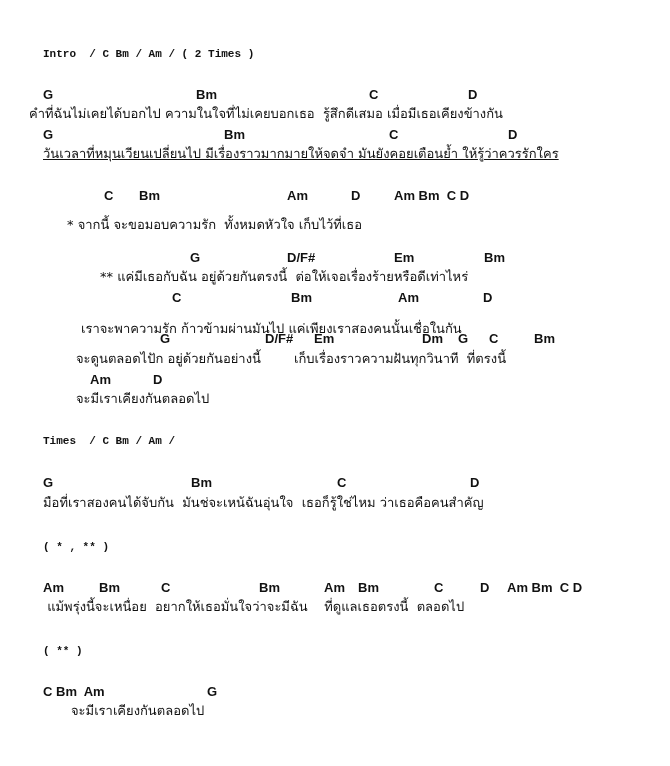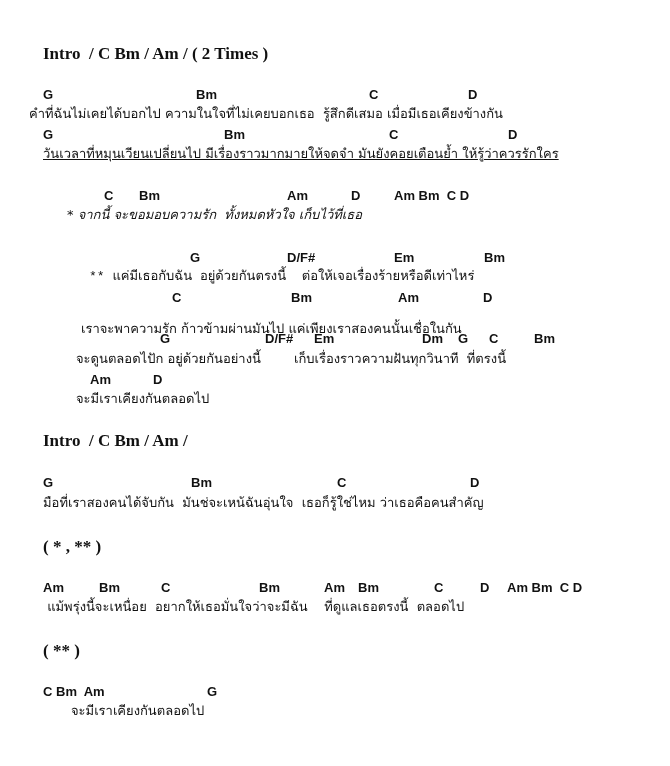--- a/index.html
+++ b/index.html
@@ -1,18 +1,18 @@
 <!DOCTYPE html>
 <html><head>
 <meta charset="utf-8">
 <style>
   html, body { margin: 0; padding: 0; background: #ffffff; }
   body { width: 670px; height: 766px; position: relative; overflow: hidden; }
   .ln { position: absolute; white-space: pre; color: #111111; line-height: 18px; }
-  .hd { font-family: Liberation Serif, serif; font-weight: bold; font-size: 17px; }
+  .hd { font-family: Liberation Mono, monospace; font-weight: bold; font-size: 11px; }
   .ch { font-family: "Liberation Sans", sans-serif; font-weight: bold; font-size: 13px; }
   .ly { font-family: "DejaVu Sans", sans-serif; font-size: 13px; }
   .c { position: absolute; top: 0; }
 </style>
 </head>
 <body>
 
 <div>
 
   <div class="ln hd" style="left:43px;top:45px;">Intro  / C Bm / Am / ( 2 Times )</div>
@@ -33,29 +33,29 @@
   </div>
   <div class="ln ly" style="left:43px;top:145px;text-decoration:underline;">วันเวลาที่หมุนเวียนเปลี่ยนไป มีเรื่องราวมากมายให้จดจำ มันยังคอยเตือนย้ำ ให้รู้ว่าควรรักใคร</div>
 
   <div class="ln ch" style="left:104px;top:187px;width:500px;height:18px;">
     <span class="c" style="left:0px">C</span>
     <span class="c" style="left:35px">Bm</span>
     <span class="c" style="left:183px">Am</span>
     <span class="c" style="left:247px">D</span>
     <span class="c" style="left:290px">Am Bm  C D</span>
   </div>
-  <div class="ln ly" style="left:67px;top:206px;font-style:italic;">* จากนี้ จะขอมอบความรัก  ทั้งหมดหัวใจ เก็บไว้ที่เธอ</div>
+  <div class="ln ly" style="left:67px;top:216px;">* จากนี้ จะขอมอบความรัก  ทั้งหมดหัวใจ เก็บไว้ที่เธอ</div>
 
   <div class="ln ch" style="left:190px;top:249px;width:400px;height:18px;">
     <span class="c" style="left:0px">G</span>
     <span class="c" style="left:97px">D/F#</span>
     <span class="c" style="left:204px">Em</span>
     <span class="c" style="left:294px">Bm</span>
   </div>
-  <div class="ln ly" style="left:89px;top:268px;font-family:Liberation Mono, monospace;">** แค่มีเธอกับฉัน อยู่ด้วยกันตรงนี้  ต่อให้เจอเรื่องร้ายหรือดีเท่าไหร่</div>
+  <div class="ln ly" style="left:100px;top:268px;">** แค่มีเธอกับฉัน อยู่ด้วยกันตรงนี้  ต่อให้เจอเรื่องร้ายหรือดีเท่าไหร่</div>
 
   <div class="ln ch" style="left:172px;top:289px;width:400px;height:18px;">
     <span class="c" style="left:0px">C</span>
     <span class="c" style="left:119px">Bm</span>
     <span class="c" style="left:226px">Am</span>
     <span class="c" style="left:311px">D</span>
   </div>
   <div class="ln ly" style="left:81px;top:320px;">เราจะพาความรัก ก้าวข้ามผ่านมันไป แค่เพียงเราสองคนนั้นเชื่อในกัน</div>
 
   <div class="ln ch" style="left:160px;top:330px;width:420px;height:18px;">
@@ -68,21 +68,21 @@
     <span class="c" style="left:374px">Bm</span>
   </div>
   <div class="ln ly" style="left:76px;top:350px;">จะดูนตลอดไปัก อยู่ด้วยกันอย่างนี้        เก็บเรื่องราวความฝันทุกวินาที  ที่ตรงนี้</div>
 
   <div class="ln ch" style="left:90px;top:371px;width:200px;height:18px;">
     <span class="c" style="left:0px">Am</span>
     <span class="c" style="left:63px">D</span>
   </div>
   <div class="ln ly" style="left:76px;top:390px;">จะมีเราเคียงกันตลอดไป</div>
 
-  <div class="ln hd" style="left:43px;top:432px;">Intro  / C Bm / Am /</div>
+  <div class="ln hd" style="left:43px;top:432px;">Times  / C Bm / Am /</div>
 
   <div class="ln ch" style="left:43px;top:474px;width:500px;height:18px;">
     <span class="c" style="left:0px">G</span>
     <span class="c" style="left:148px">Bm</span>
     <span class="c" style="left:294px">C</span>
     <span class="c" style="left:427px">D</span>
   </div>
   <div class="ln ly" style="left:43px;top:494px;">มือที่เราสองคนได้จับกัน  มันช่จะเหน้ฉันอุ่นใจ  เธอก็รู้ใช่ไหม ว่าเธอคือคนสำคัญ</div>
 
   <div class="ln hd" style="left:43px;top:538px;">( * , ** )</div>

